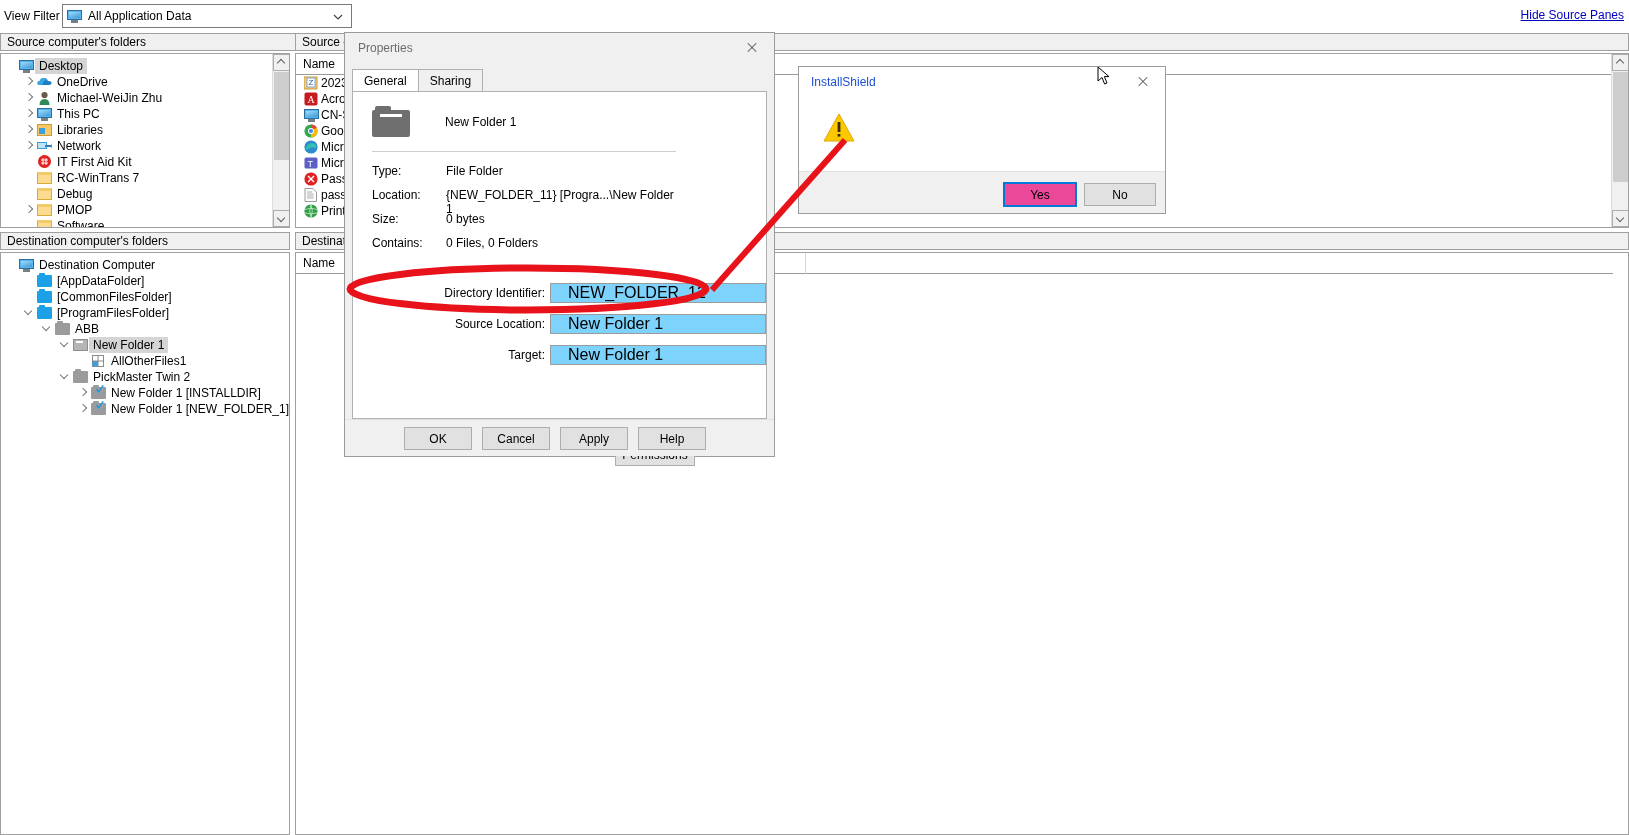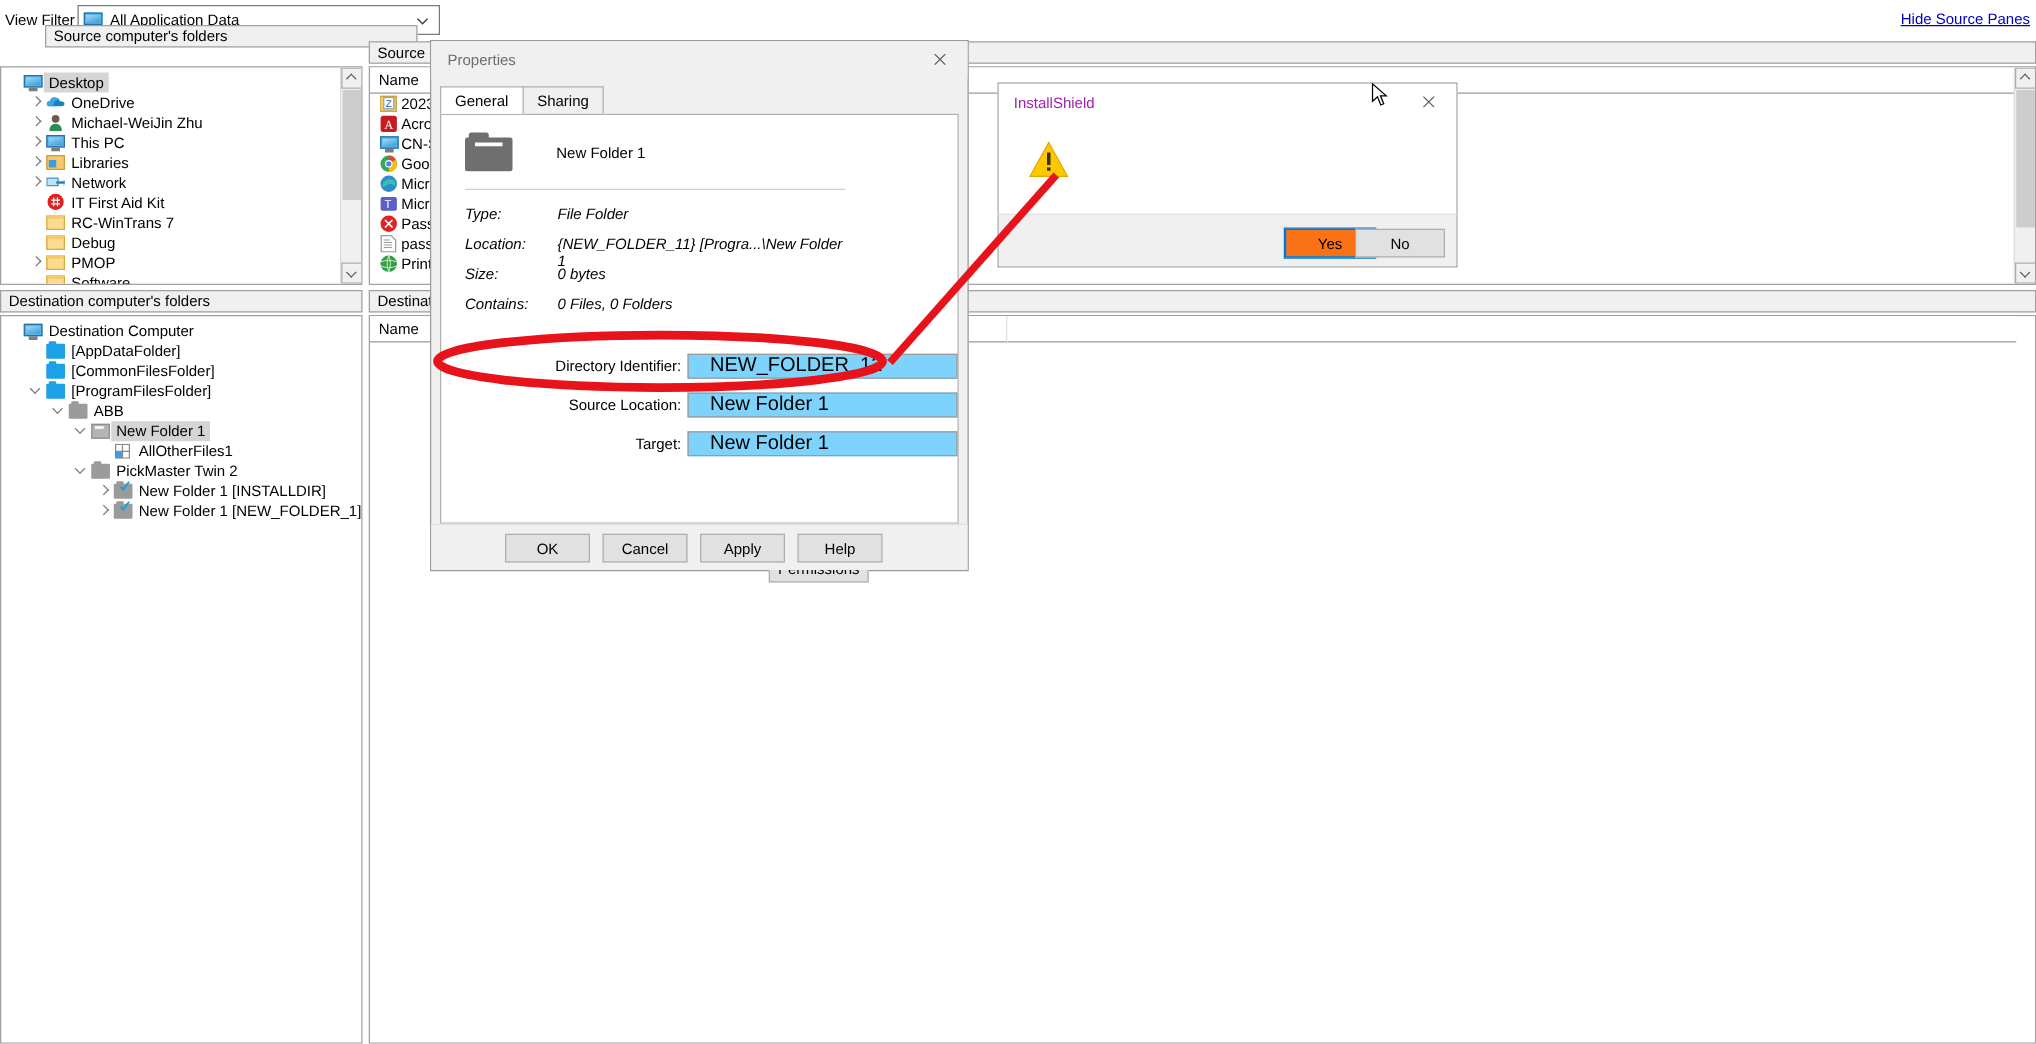--- a/index.html
+++ b/index.html
@@ -55,21 +55,21 @@
   .pane-header {
     background: #f0f0f0; border: 1px solid #a0a0a0;
     font-size: 12px; color: #000; display: flex; align-items: center;
     padding-left: 6px;
   }
   .pane-body {
     background: #ffffff; border: 1px solid #a0a0a0; overflow: hidden; position: relative;
   }
 
   
-  #srcFoldersHeader { position: absolute; left: 0; top: 20px; width: 298px; height: 18px; margin-left: 36px; }
+  #srcFoldersHeader { position: absolute; left: 0; top: 33px; width: 298px; height: 18px; }
   #srcFoldersBody   { position: absolute; left: 0; top: 53px; width: 290px; height: 175px; }
 
   
   #dstFoldersHeader { position: absolute; left: 0; top: 232px; width: 290px; height: 18px; }
   #dstFoldersBody   { position: absolute; left: 0; top: 252px; width: 290px; height: 583px; }
 
   
   #srcFilesHeader { position: absolute; left: 295px; top: 33px; width: 1334px; height: 18px; }
   #srcFilesBody   { position: absolute; left: 295px; top: 53px; width: 1334px; height: 175px; }
 
@@ -192,21 +192,21 @@
   .hdr-row { position:absolute; left:19px; top:14px; display:flex; align-items:center; }
   .big-folder {
     width: 38px; height: 31px; position: relative;
   }
   .big-folder .bod { position:absolute; left:0; top:4px; width:38px; height:27px; background:#6f6f6f; border-radius:2px; }
   .big-folder .tab2 { position:absolute; left:3px; top:0px; width:16px; height:5px; background:#6f6f6f; border-radius:2px 2px 0 0; }
   .big-folder .strip { position:absolute; left:8px; top:8px; width:22px; height:3px; background:#ffffff; }
   .hdr-name { margin-left: 35px; font-size:12px; }
   .divider { position:absolute; left:19px; top:59px; width:304px; height:1px; background:#cfcfcf; }
 
-  .kv { position:absolute; font-size:12px;font-style:italic; }
+  .kv { position:absolute; font-size:12px; }
   .kv .k { position:absolute; }
   .kv .v { position:absolute;margin-left:16px; }
 
   .frow2 { position:absolute; display:flex; align-items:center; }
   .frow2 .flbl { font-size:12px; text-align:right; }
   .txtfield {
     background:#7dd3fc; border:1px solid #9b9b9b; height:20px;
     font-size:16px; padding-left:17px; line-height:18px; color:#000;
     font-family:"Liberation Sans", sans-serif;
   }
@@ -225,28 +225,28 @@
   #cancelBtn { left:137px; }
   #applyBtn  { left:215px; }
   #helpBtn   { left:293px; }
 
   
   #isDlg {
     position:absolute; left:798px; top:66px; width:368px; height:148px;
     background:#ffffff; border:1px solid #9b9b9b;
   }
   #isDlg .titlebar { position:absolute; left:0; top:0; right:0; height:30px; background:#ffffff; }
-  #isDlg .titlebar .t { position:absolute; left:12px; top:8px; font-size:12px; color:#a21caf; }
+  #isDlg .titlebar .t { position:absolute; left:12px; top:8px; font-size:12px; color:#1d4ed8; }
   #isDlg .titlebar .x { position:absolute; right:0; top:0; width:45px; height:29px; display:flex; align-items:center; justify-content:center; cursor:pointer; }
   #isDlg .msgarea { position:absolute; left:0; top:30px; right:0; height:76px; background:#ffffff; }
   .warn-tri { position:absolute; left:24px; top:16px; width:32px; height:29px; }
   #isDlg .msgtext { position:absolute; left:66px; top:13px; right:14px; font-size:12px; line-height:17px; }
   #isDlg .footer { position:absolute; left:0; right:0; bottom:0; height:42px; background:#f0f0f0; border-top:1px solid #e2e2e2; }
   #yesBtn { position:absolute; left:205px; top:11px; width:72px; height:23px;
-            background:#f97316; border:1px solid #0078d7; outline:1px solid #0078d7;margin-left:24px; }
+            background:#ec4899; border:1px solid #0078d7; outline:1px solid #0078d7; }
   #noBtn  { position:absolute; left:285px; top:11px; width:72px; height:23px; }
 
   .xglyph { width:11px; height:11px; position:relative; }
   .xglyph:before, .xglyph:after {
     content:''; position:absolute; left:0; top:5px; width:12px; height:1px; background:#5a5a5a;
   }
   .xglyph:before { transform: rotate(45deg); }
   .xglyph:after  { transform: rotate(-45deg); }
 
   

